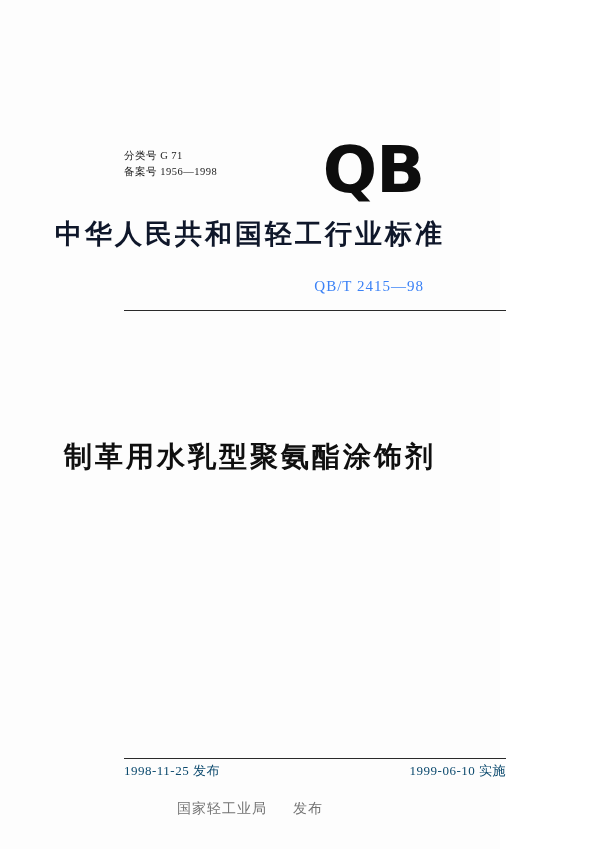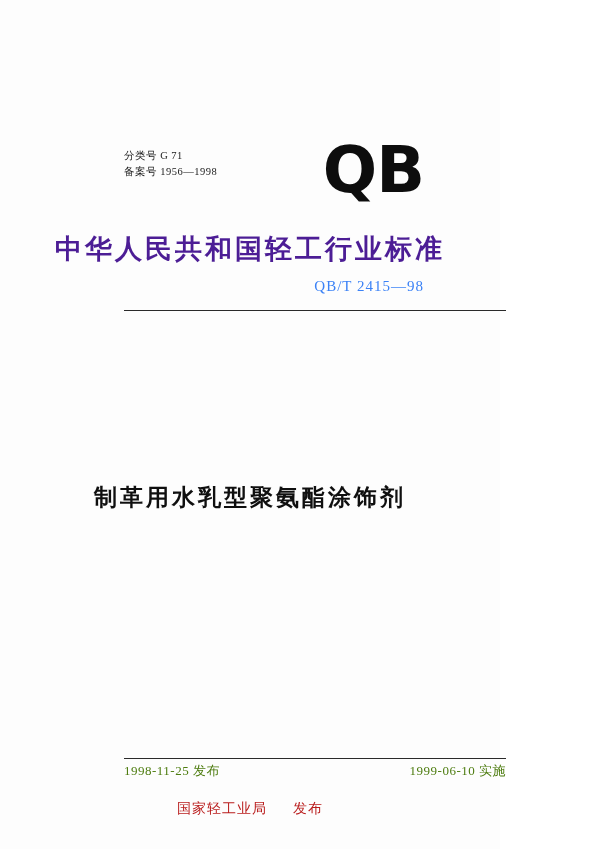--- a/index.html
+++ b/index.html
@@ -50,26 +50,26 @@
     line-height: 64px;
     color: #0d0d0d;
     margin-left: 7px;
   }
 
   
   .standard-authority {
     position: absolute;
     left: 0;
     right: 0;
-    top: 231px;
+    top: 216px;
     text-align: center;
     font-size: 27px;
     letter-spacing: 3px;
     font-weight: bold;
-    color: #4c1d95;
+    color: #0f172a;
     font-family: "DejaVu Sans", sans-serif;
   }
 
   
   .standard-number {
     position: absolute;
     right: 76px;
     top: 278px;
     font-size: 15px;
     letter-spacing: 1px;
@@ -88,53 +88,52 @@
   .rule-top { top: 310px; }
   .rule-bottom { top: 758px; }
 
   
   .doc-title {
     position: absolute;
     left: 0;
     right: 0;
     top: 438px;
     text-align: center;
-    font-size: 23px;
+    font-size: 28px;
     letter-spacing: 3px;
     font-weight: bold;
     color: #0f0f0f;
     font-family: "DejaVu Sans", sans-serif;
-    margin-top: 44px;
   }
 
   
   .dates {
     position: absolute;
     left: 124px;
     width: 382px;
     top: 762px;
     display: flex;
     justify-content: space-between;
     font-size: 13px;
     letter-spacing: 0.5px;
-    color: #4d7c0f;
+    color: #0c4a6e;
     font-family: "Liberation Serif", serif;
   }
   .dates span { white-space: nowrap; }
 
   
   .issuer {
     position: absolute;
     left: 0;
     right: 0;
     top: 800px;
     text-align: center;
     font-size: 14px;
     letter-spacing: 1px;
-    color: #b91c1c;
+    color: #737373;
     font-family: "DejaVu Sans", sans-serif;
   }
   .issuer .gap { display: inline-block; width: 26px; }
 </style>
 </head>
 <body>
 
 <div class="page">
 
   <div class="classification">

